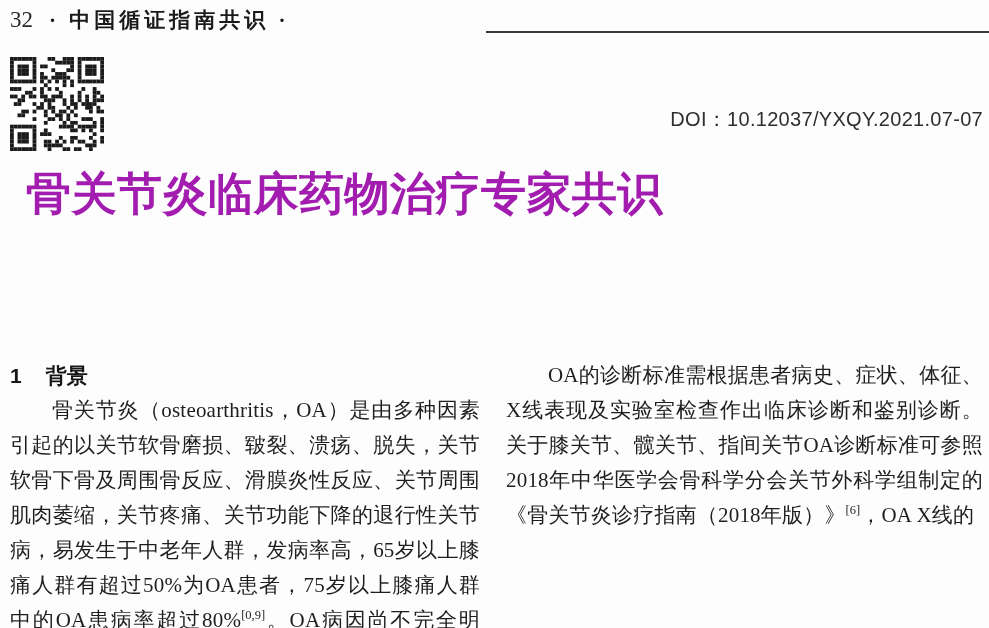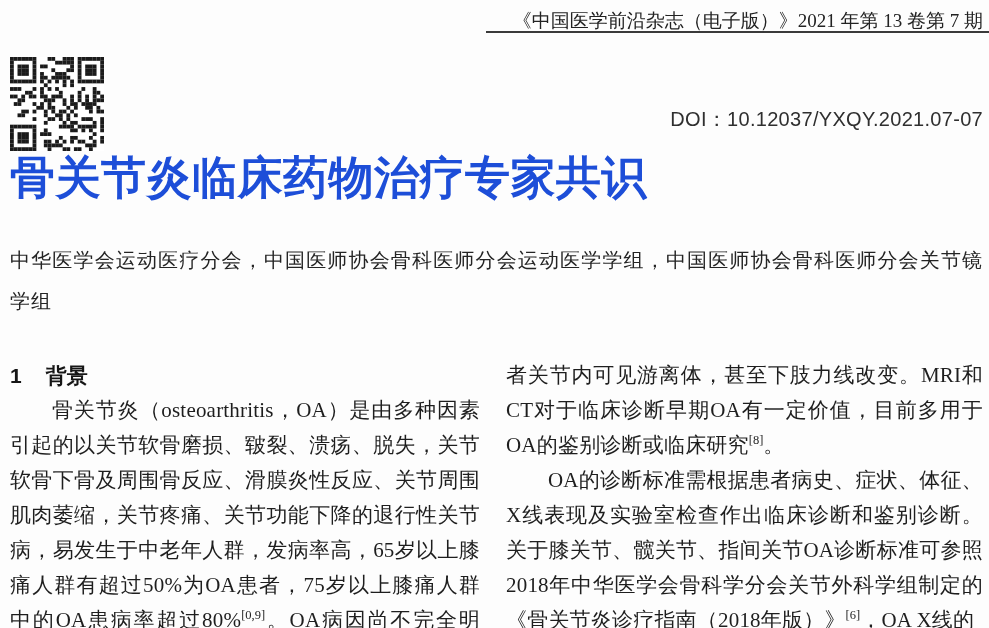--- a/index.html
+++ b/index.html
@@ -34,23 +34,23 @@
   .doi {
     position: absolute; top: 58px; right: 6px;
     font-family: "Liberation Sans", sans-serif;
     font-size: 20px; color: #2f2f2f; letter-spacing: 0.3px; margin-top: 48px;
   }
   
   .qr { position: absolute; top: 57px; left: 10px; width: 94px; height: 94px; }
   .qr svg { display: block; width: 94px; height: 94px; }
   
   .article-title {
-    position: absolute; top: 148px; left: 10px; margin: 0;
+    position: absolute; top: 148px; left: 10px; margin: 16px;
     font-size: 45px; font-weight: 600; letter-spacing: 0.5px;
-    color: #1d4ed8; white-space: nowrap;
+    color: #a21caf; white-space: nowrap;
   }
   
   .authors {
     position: absolute; top: 240px; left: 10px; margin: 0;
     width: 973px;
     font-size: 20px; line-height: 41px; letter-spacing: 0.9px;
     text-align: justify; color: #242424;
   }
   
   .columns {
@@ -72,22 +72,25 @@
   .para.indent { text-indent: 2em; }
   .para sup {
     font-size: 12.5px; line-height: 0; letter-spacing: 0; vertical-align: super;
   }
 </style>
 </head>
 <body>
 
 <div class="page">
 
-
-  <div class="header-right">《中国医学前沿杂志（电子版）》2021 年第 13 卷第 7 期</div>
+  <div class="header-left">
+    <span class="page-num">32</span>
+    <span class="running-title">· 中国循证指南共识 ·</span>
+  </div>
+
 
   <div class="header-rule"></div>
 
   <div class="doi">DOI：10.12037/YXQY.2021.07-07</div>
 
   <div class="qr">
     <svg id="qr-svg" viewBox="0 0 94 94" xmlns="http://www.w3.org/2000/svg">
         <rect width="94" height="94" fill="#ffffff"></rect>
         <rect x="0.00" y="0.00" width="3.81" height="3.81" fill="#1b1b1b"></rect>
         <rect x="3.76" y="0.00" width="3.81" height="3.81" fill="#1b1b1b"></rect>
@@ -366,29 +369,27 @@
         <rect x="52.64" y="90.24" width="3.81" height="3.81" fill="#1b1b1b"></rect>
         <rect x="56.40" y="90.24" width="3.81" height="3.81" fill="#1b1b1b"></rect>
         <rect x="63.92" y="90.24" width="3.81" height="3.81" fill="#1b1b1b"></rect>
         <rect x="67.68" y="90.24" width="3.81" height="3.81" fill="#1b1b1b"></rect>
         <rect x="78.96" y="90.24" width="3.81" height="3.81" fill="#1b1b1b"></rect>
       </svg>
   </div>
 
   <h1 class="article-title">骨关节炎临床药物治疗专家共识</h1>
 
-  <p class="authors">中华医学会运动医疗分会，中国医师协会骨科医师分会运动医学学组，中国医师协会骨科医师分会关节镜学组</p>
 
   <main class="columns">
     <section class="col-left" id="col-0">
         <h2 class="sec-heading">
           <span>1</span>
           <span>背景</span>
         </h2>
         <p class="para indent">骨关节炎（osteoarthritis，OA）是由多种因素引起的以关节软骨磨损、皲裂、溃疡、脱失，关节软骨下骨及周围骨反应、滑膜炎性反应、关节周围肌肉萎缩，关节疼痛、关节功能下降的退行性关节病，易发生于中老年人群，发病率高，65岁以上膝痛人群有超过50%为OA患者，75岁以上膝痛人群中的OA患病率超过80%<sup>[0,9]</sup>。OA病因尚不完全明确，其</p>
       </section>
     <section class="col-right" id="col-1">
-        <p class="para">者关节内可见游离体，甚至下肢力线改变。MRI和CT对于临床诊断早期OA有一定价值，目前多用于OA的鉴别诊断或临床研究<sup>[8]</sup>。</p>
         <p class="para indent">OA的诊断标准需根据患者病史、症状、体征、X线表现及实验室检查作出临床诊断和鉴别诊断。关于膝关节、髋关节、指间关节OA诊断标准可参照2018年中华医学会骨科学分会关节外科学组制定的《骨关节炎诊疗指南（2018年版）》<sup>[6]</sup>，OA X线的</p>
       </section>
   </main>
 
 </div>
 
 </body></html>

